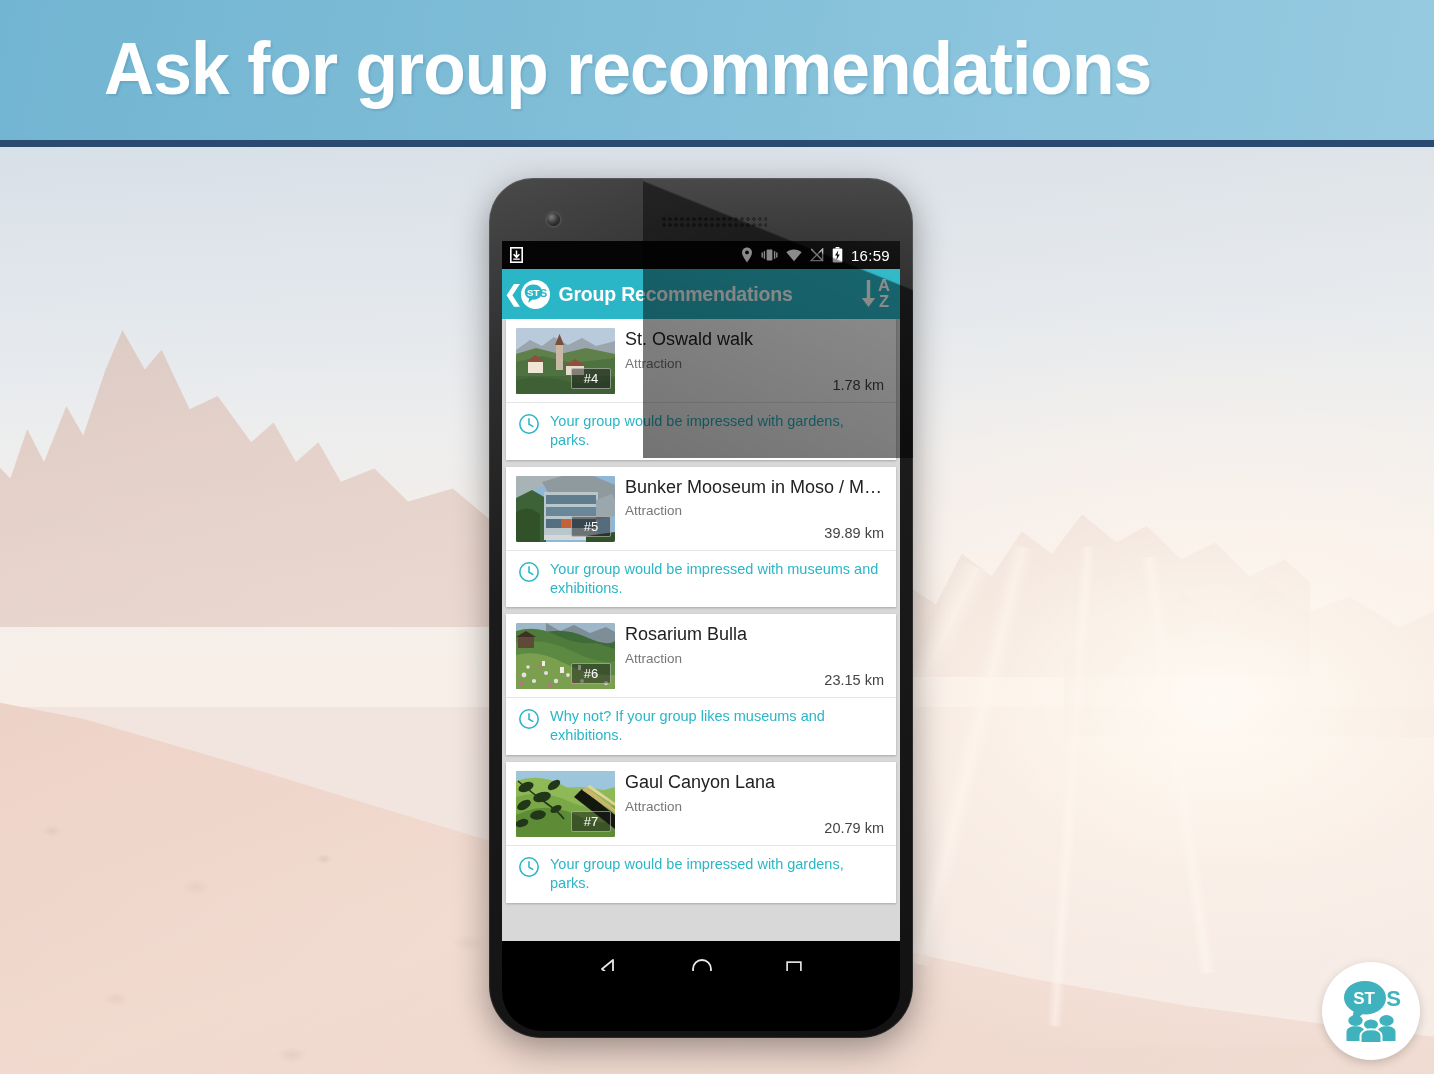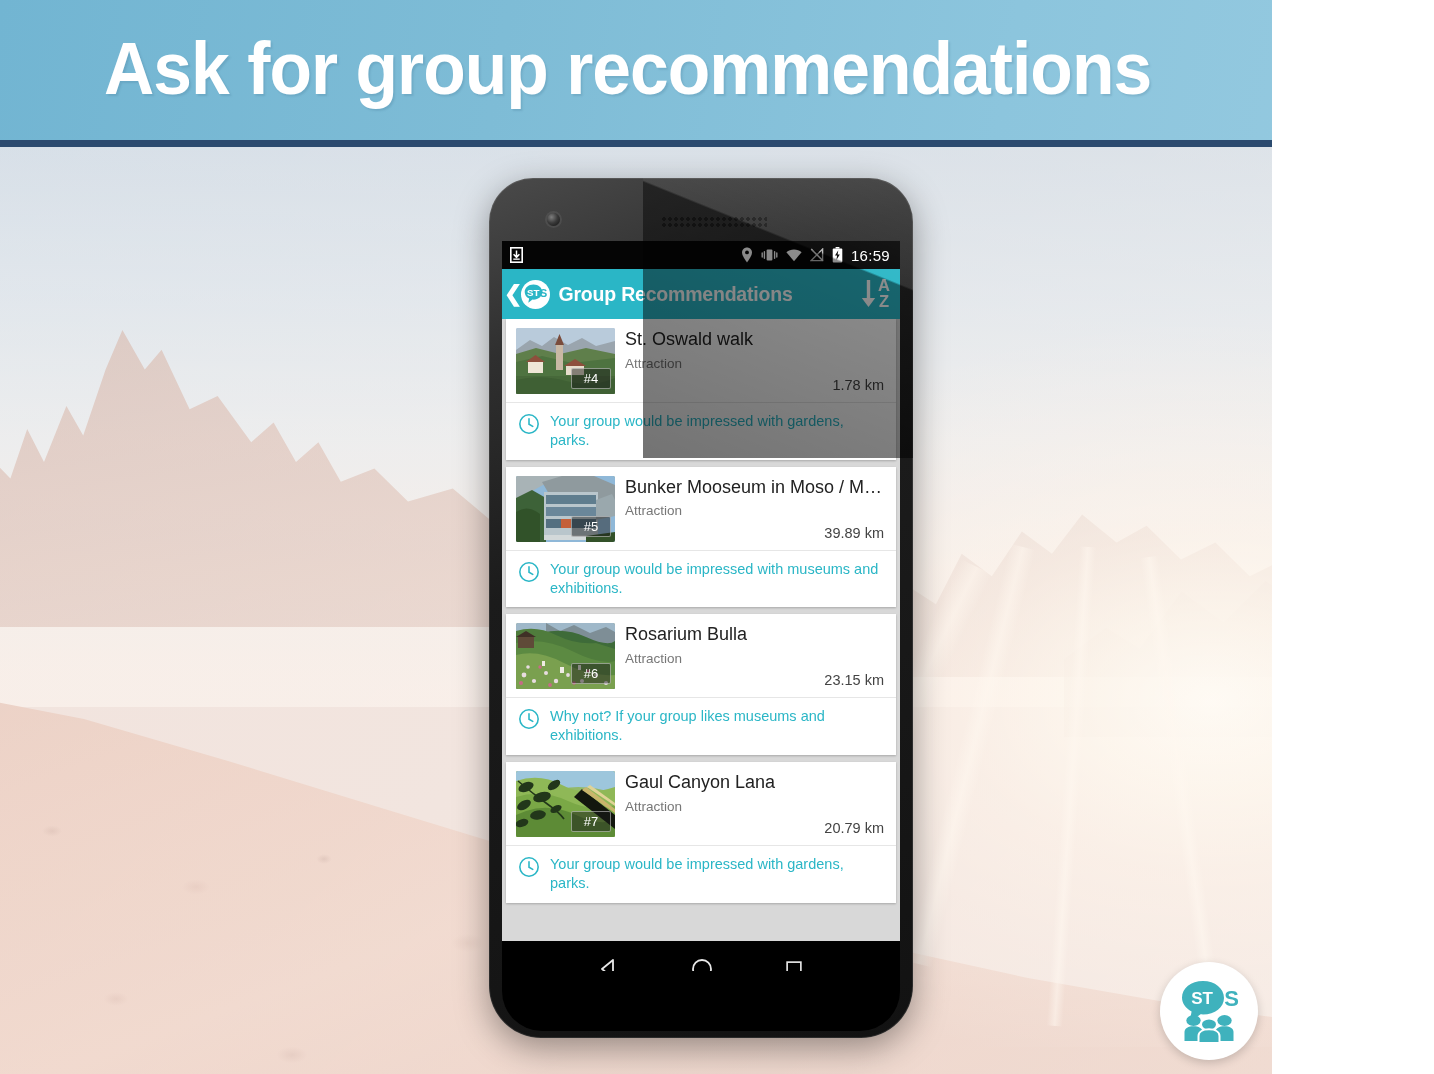--- a/index.html
+++ b/index.html
@@ -3,21 +3,21 @@
 <meta charset="utf-8">
 <style>
   * { box-sizing: border-box; margin: 0; padding: 0; }
   html, body {
     width: 1434px; height: 1074px;
     font-family: "Liberation Sans", sans-serif;
     overflow: hidden;
     background: #fff;
   }
 
-  #page { position: relative; width: 1272px; height: 1074px; overflow: hidden; }
+  #page { position: relative; width: 1434px; height: 1074px; overflow: hidden; }
 
   
   .banner {
     position: absolute; left: 0; top: 0; width: 1434px; height: 140px;
     background: linear-gradient(100deg, #72b5d2 0%, #7ebcd6 35%, #8cc5dd 70%, #96cae0 100%);
     overflow: hidden;
   }
   .banner-title {
     position: absolute; left: 104px; top: 26px;
     font-size: 74px; font-weight: bold; color: #ffffff;

